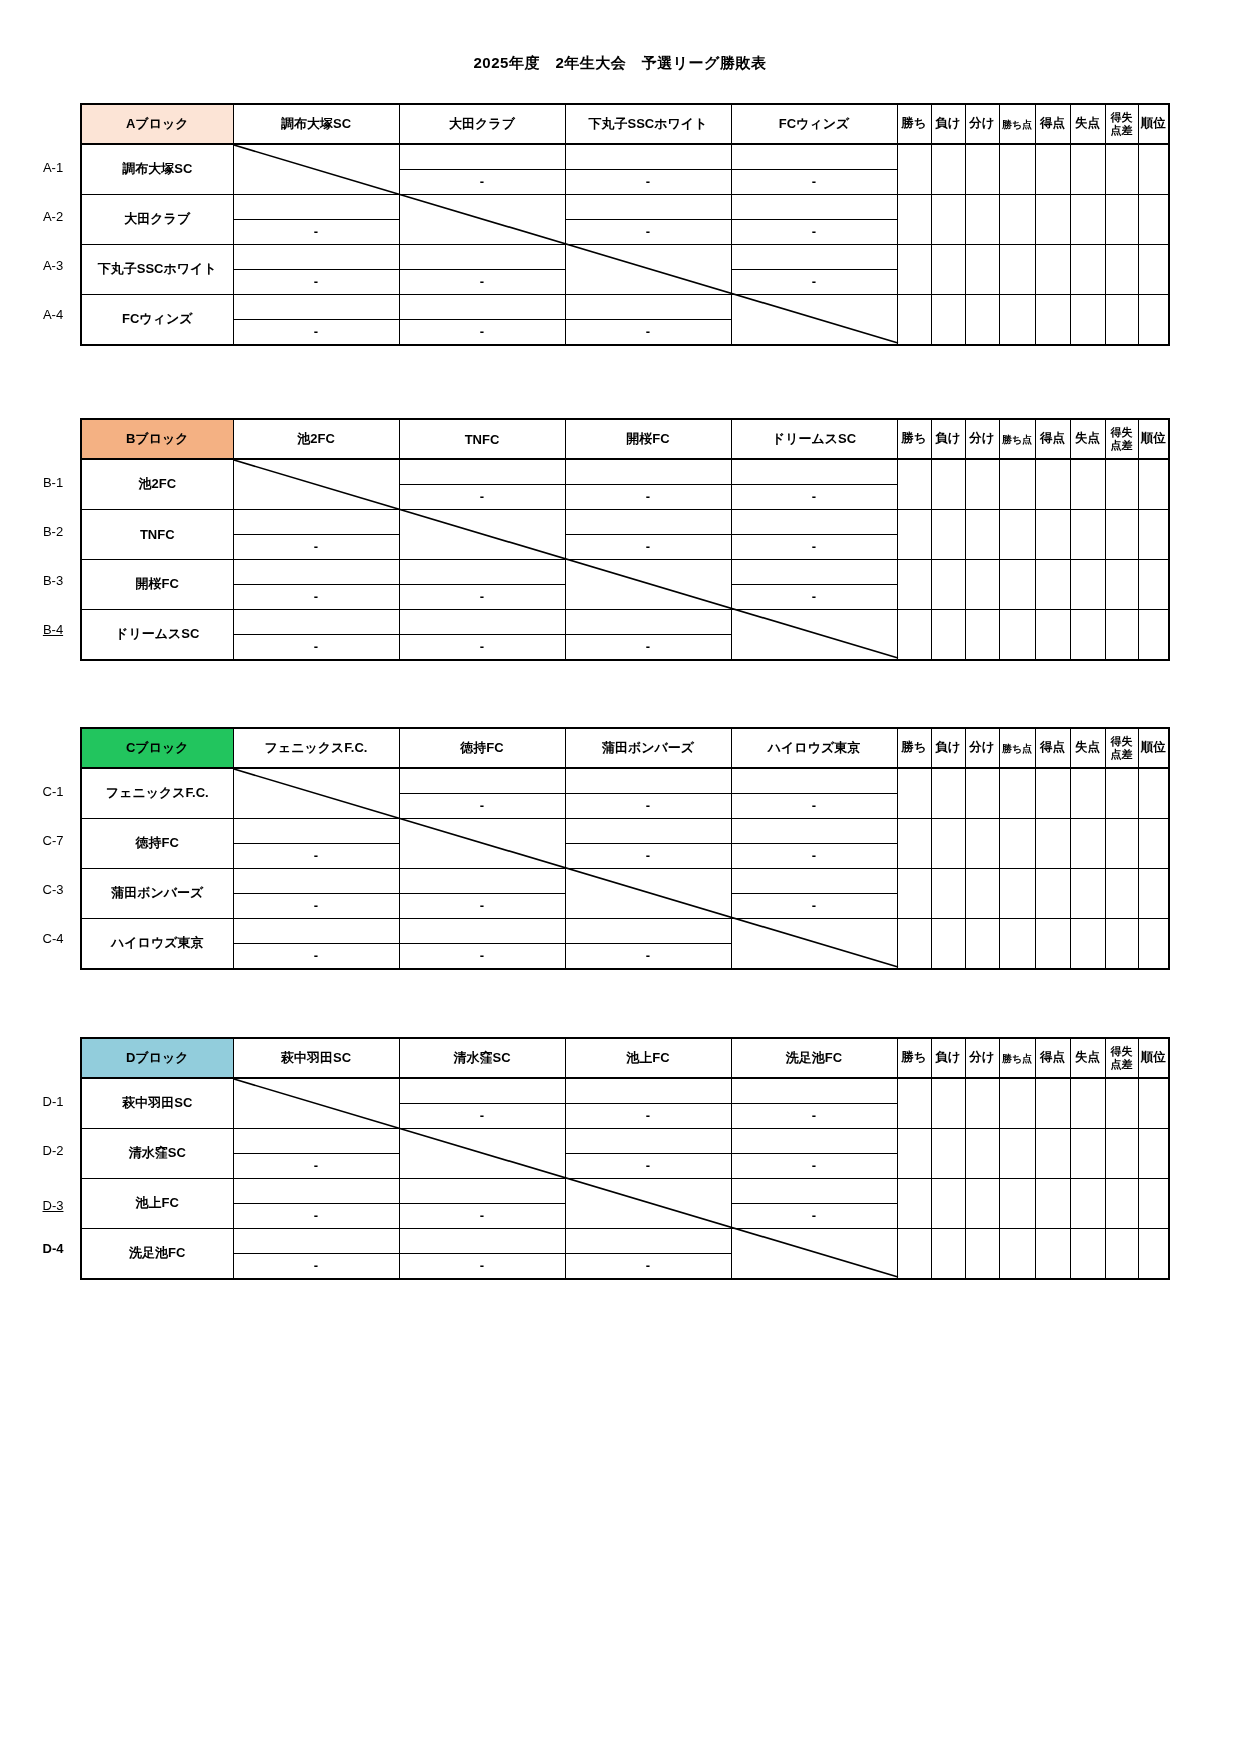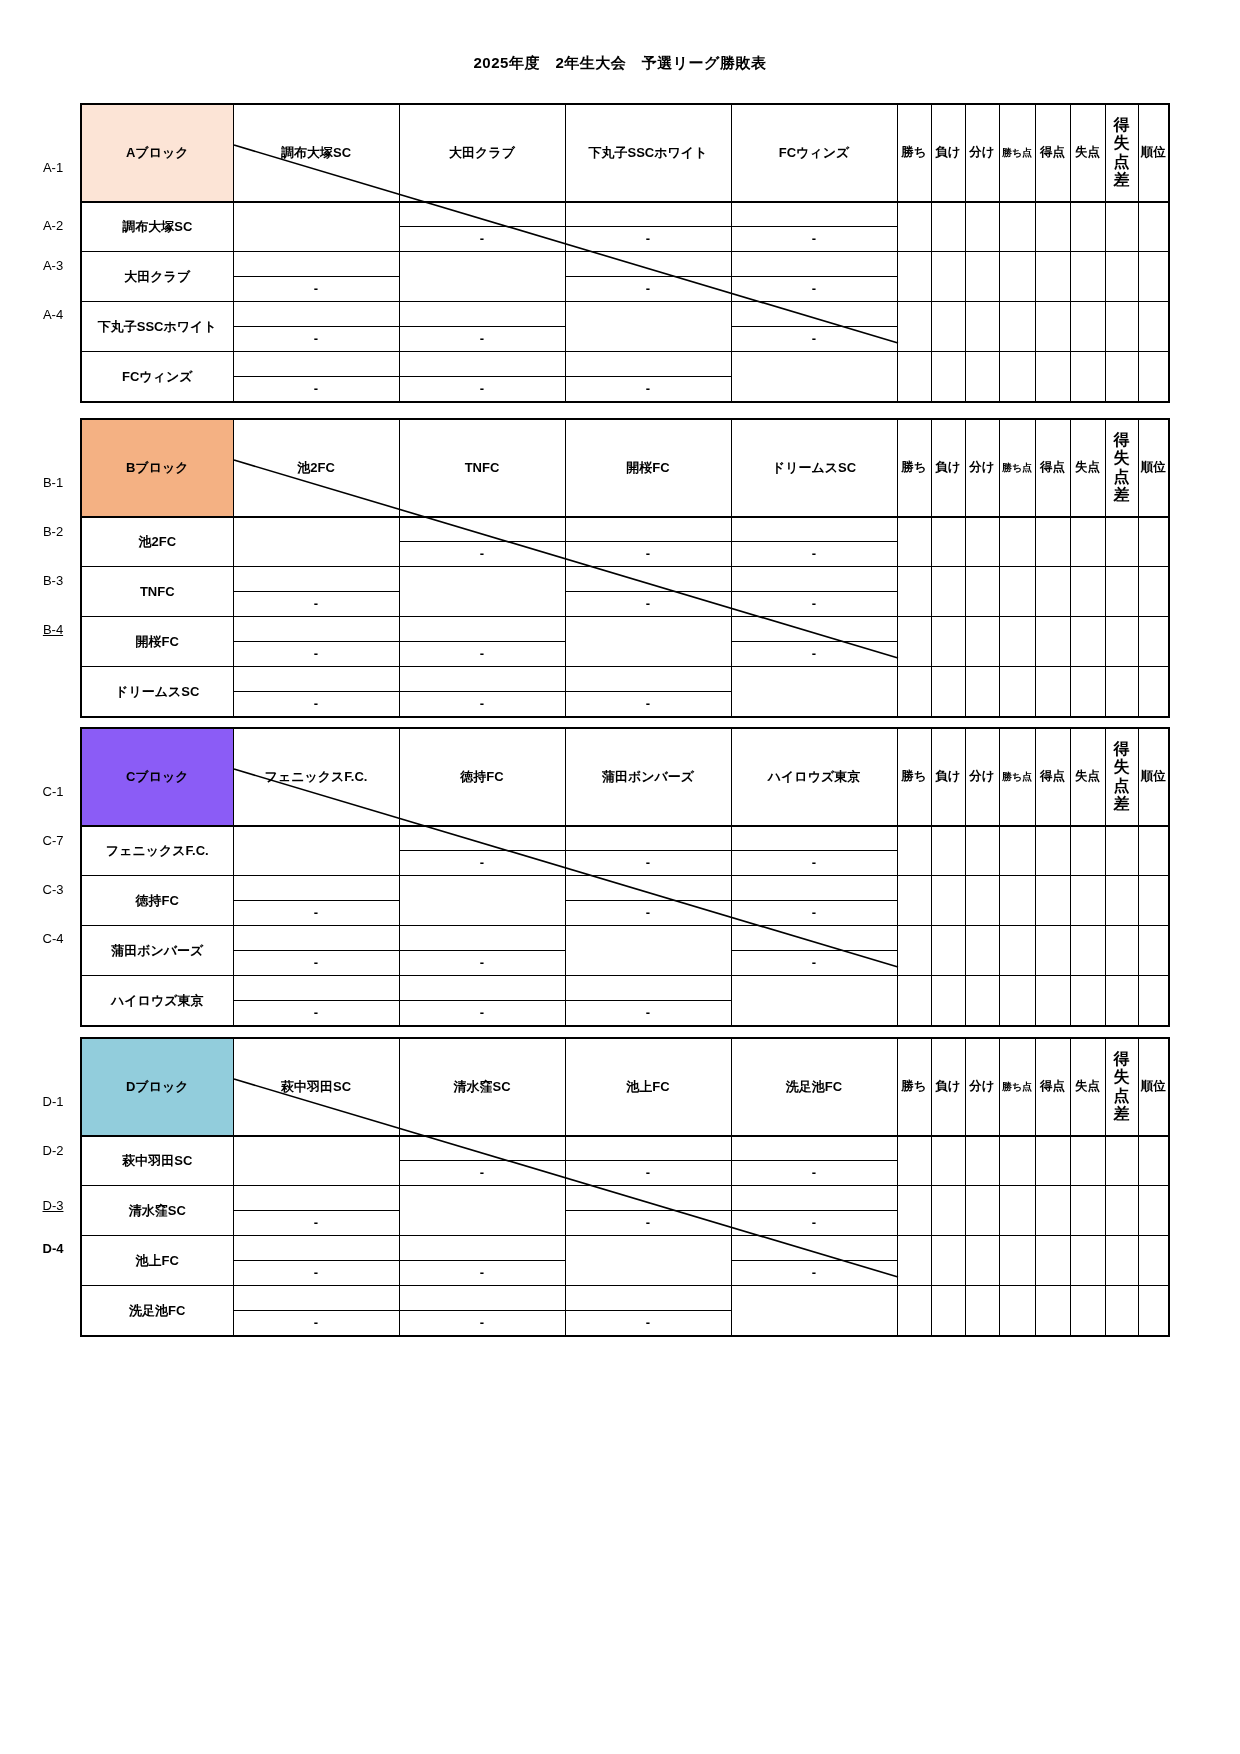--- a/index.html
+++ b/index.html
@@ -20,36 +20,36 @@
   tr.hdr td { border-bottom:2px solid #000; }
   tr.sub-top { height:25px; }
   tr.sub-bot { height:24px; }
   td.col0 { border-right:2px solid #000; }
   td.match-last { border-right:2px solid #000; }
   td.rowend { border-bottom:2px solid #000; }
   td.blk-label { font-size:13px; font-weight:bold; }
   td.team-hdr { font-size:13px; font-weight:bold; }
   td.stat-hdr { font-size:12.5px; font-weight:bold; line-height:1.1; }
   td.stat-hdr.s3 { font-size:10px; }
-  td.stat-hdr.s6 { font-size:16px; word-break:break-all; padding:11px 3px; line-height:1.15; }
+  td.stat-hdr.s6 { font-size:11px; word-break:break-all; padding:0 3px; line-height:1.15; }
   td.team-name { font-size:13px; font-weight:bold; }
   td.match-top { border-bottom:1px solid #000; }
   td.match-bot { font-size:13px; font-weight:bold; line-height:24px; }
   td.diag { background:#fff; }
   svg.diag-line { position:absolute; left:0; top:0; pointer-events:none; }
 </style>
 </head>
 <body>
 
 <div class="sheet">
   <div class="doc-title">2025年度　2年生大会　予選リーグ勝敗表</div>
   <div id="blocks">
       <div class="block" style="top: 103px;">
         <div class="row-label" style="top: 40px;">A-1</div>
-        <div class="row-label" style="top: 98px;">A-2</div>
+        <div class="row-label" style="top: 89px;">A-2</div>
         <div class="row-label" style="top: 138px;">A-3</div>
         <div class="row-label" style="top: 187px;">A-4</div>
         <table class="league">
           <colgroup>
             <col style="width: 152px;">
             <col style="width: 166px;">
             <col style="width: 166px;">
             <col style="width: 166px;">
             <col style="width: 166px;">
             <col style="width: 34px;">
@@ -302,21 +302,21 @@
             <col style="width: 34px;">
             <col style="width: 34px;">
             <col style="width: 36px;">
             <col style="width: 35px;">
             <col style="width: 35px;">
             <col style="width: 33px;">
             <col style="width: 31px;">
           </colgroup>
           <tbody>
             <tr class="hdr">
-              <td class="blk-label col0" style="background: #8b5cf6;">Cブロック</td>
+              <td class="blk-label col0" style="background: #22c55e;">Cブロック</td>
               <td class="team-hdr">フェニックスF.C.</td>
               <td class="team-hdr">徳持FC</td>
               <td class="team-hdr">蒲田ボンバーズ</td>
               <td class="team-hdr match-last">ハイロウズ東京</td>
               <td class="stat-hdr s0">勝ち</td>
               <td class="stat-hdr s1">負け</td>
               <td class="stat-hdr s2">分け</td>
               <td class="stat-hdr s3">勝ち点</td>
               <td class="stat-hdr s4">得点</td>
               <td class="stat-hdr s5">失点</td>

